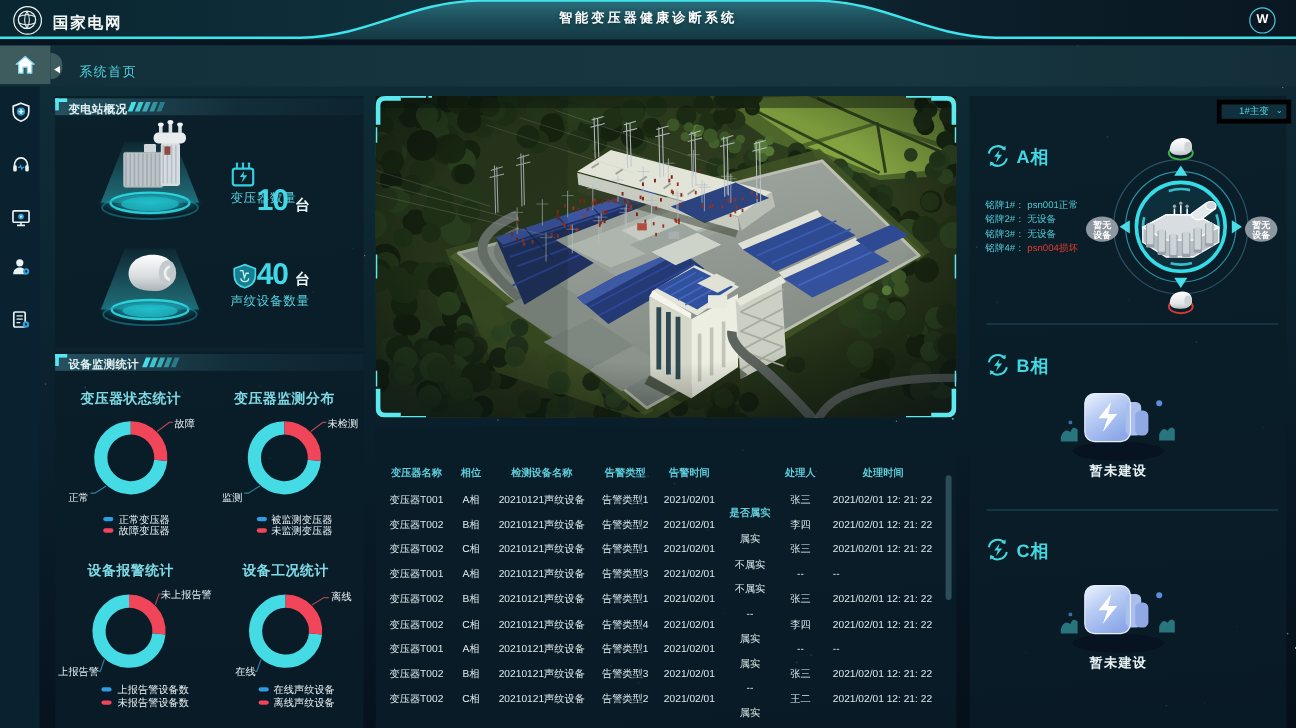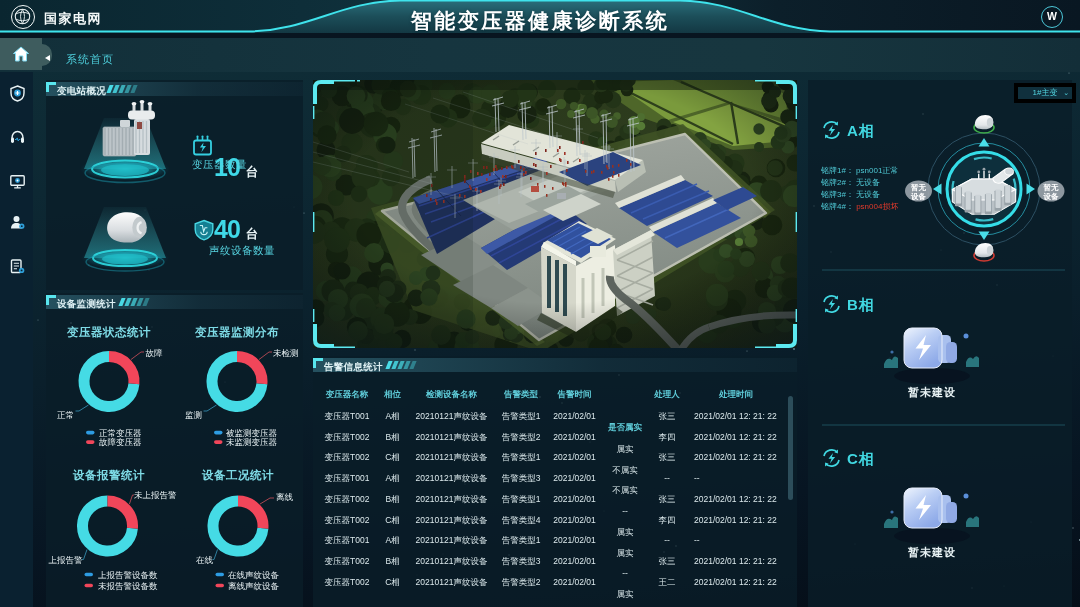--- a/index.html
+++ b/index.html
@@ -139,21 +139,21 @@
 
 <div class="abs" style="left:11px;top:5px;width:24px;height:24px;border-radius:50%;border:1.6px solid #f2f7f7;box-sizing:border-box;">
   <svg width="21" height="21" viewBox="0 0 21 21" style="position:absolute;left:0;top:0;">
     <circle cx="10.5" cy="10.5" r="7.2" fill="none" stroke="#e8eff0" stroke-width="1.1"></circle>
     <path d="M3.5 8 Q10.5 4.5 17.5 8 M3.5 13 Q10.5 16.5 17.5 13 M10.5 3.3 Q6.5 10.5 10.5 17.7 Q14.5 10.5 10.5 3.3" fill="none" stroke="#e8eff0" stroke-width="0.9"></path>
   </svg>
 </div>
 
 <div class="abs" style="left:44px;top:10px;color:#f4f9f9;font-size:13px;font-weight:bold;letter-spacing:1.5px;">国家电网</div>
 
-<div class="abs" style="left:0;top:7px;width:1080px;text-align:center;color:#ffffff;font-size:21px;font-weight:bold;letter-spacing:2.5px;text-shadow:0 1px 3px rgba(0,40,50,.8);">智能变压器健康诊断系统</div>
+<div class="abs" style="left:0;top:7px;width:1080px;text-align:center;color:#ffffff;font-size:11px;font-weight:bold;letter-spacing:2.5px;text-shadow:0 1px 3px rgba(0,40,50,.8);">智能变压器健康诊断系统</div>
 
 <div class="abs" style="left:1041px;top:6px;width:22px;height:22px;border-radius:50%;border:1.6px solid #4cc7d8;box-sizing:border-box;text-align:center;line-height:19px;color:#fff;font-size:10.5px;font-weight:bold;">W</div>
 
 <div class="abs" style="left:0;top:38px;width:1080px;height:34px;background:linear-gradient(90deg,#122f39,#16353f 40%,#17363f 70%,#132e38);"></div>
 
 <div class="abs" style="left:0;top:38px;width:42px;height:32px;background:#3e5c5e;"></div>
 <div class="abs" style="left:42px;top:44px;width:10px;height:22px;background:#3e5c5e;border-radius:0 11px 11px 0;"></div>
 
 <svg class="abs" style="left:11px;top:44px;" width="20" height="20" viewBox="0 0 20 20">
   <path d="M10 3 L17.5 9.5 L15.5 9.5 L15.5 17 L11.8 17 L11.8 12 L8.2 12 L8.2 17 L4.5 17 L4.5 9.5 L2.5 9.5 Z" fill="#ffffff" stroke="#7fd8ef" stroke-width="1" stroke-linejoin="round"></path>
@@ -283,21 +283,21 @@
       <path d="M154.8 137.8 c0 3.8 6.4 3.8 6.4 0" fill="none" stroke="#c8f3f6" stroke-width="1.1"></path>
     </g>
   </svg>
 
   <div class="abs" style="left:168px;top:49px;font-size:25px;font-weight:bold;color:#3fd9e8;letter-spacing:-1px;margin-top:24px;">10<span style="font-size:12.5px;color:#e8f3f5;font-weight:bold;margin-left:6px;">台</span></div>
 
   <div class="abs" style="left:146px;top:78px;font-size:10.5px;color:#56d2df;letter-spacing:0.5px;">变压器数量</div>
 
   <div class="abs" style="left:168px;top:135px;font-size:25px;font-weight:bold;color:#3fd9e8;letter-spacing:-1px;">40<span style="font-size:12.5px;color:#e8f3f5;font-weight:bold;margin-left:6px;">台</span></div>
 
-  <div class="abs" style="left:146px;top:164px;font-size:10.5px;color:#56d2df;letter-spacing:0.5px;margin-left:17px;">声纹设备数量</div>
+  <div class="abs" style="left:146px;top:164px;font-size:10.5px;color:#56d2df;letter-spacing:0.5px;">声纹设备数量</div>
   </div>
 </div>
 
 <div class="panel" id="p2" style="left:46px;top:293px;width:257px;height:314px;">
   <div class="phead">
       <i class="cap"></i>
       <i class="cap2"></i>
     <span class="ptitle">设备监测统计</span>
     <i class="tick" style="left:74px;opacity:1;"></i>
       <i class="tick" style="left:80px;opacity:0.85;"></i>
@@ -1084,30 +1084,20 @@
     <path d="M 2 244 L 2 260 Q 2 266 8 266 L 21 266" stroke-width="4"></path>
     <path d="M 21 267.3 L 42 267.3 M 0.7 242 L 0.7 229" stroke-width="1.4"></path>
     <path d="M 463 266 L 476 266 Q 482 266 482 260 L 482 244" stroke-width="4"></path>
     <path d="M 442 267.3 L 463 267.3 M 483.3 242 L 483.3 229" stroke-width="1.4"></path>
     <path d="M 0.7 132 L 0.7 152 M 483.3 132 L 483.3 152" stroke-width="1.4"></path>
   </g>
 </svg>
 </div>
 
 <div class="panel" id="p3" style="left:313px;top:356px;width:484px;height:251px;">
-  <div class="phead">
-      <i class="cap"></i>
-      <i class="cap2"></i>
-    <span class="ptitle">告警信息统计</span>
-    <i class="tick" style="left:74px;opacity:1;"></i>
-      <i class="tick" style="left:80px;opacity:0.85;"></i>
-      <i class="tick" style="left:86px;opacity:0.7;"></i>
-      <i class="tick" style="left:92px;opacity:0.55;"></i>
-      <i class="tick" style="left:98px;opacity:0.4;"></i>
-  </div>
   <div id="p3body" style="position:absolute;left:0;top:0;width:484px;height:251px;font-size:8.5px;">
   <style>
     .trow{position:absolute;left:0;width:484px;height:12px;color:#dce9ec;}
     .trow i,.thead i{font-style:normal;position:absolute;text-align:center;}
     .thead{position:absolute;left:0;width:484px;height:12px;color:#5fccd9;font-weight:bold;}
     .k1{left:8px;width:52px;} .k2{left:63px;width:33px;} .k3{left:96px;width:85px;}
     .k4{left:181px;width:54px;} .k5{left:235px;width:53px;} .k6{left:288px;width:48px;margin-top:33px;}
     .k7{left:336px;width:36px;} .k8{left:381px;width:100px;text-align:left !important;}
   </style>
 

